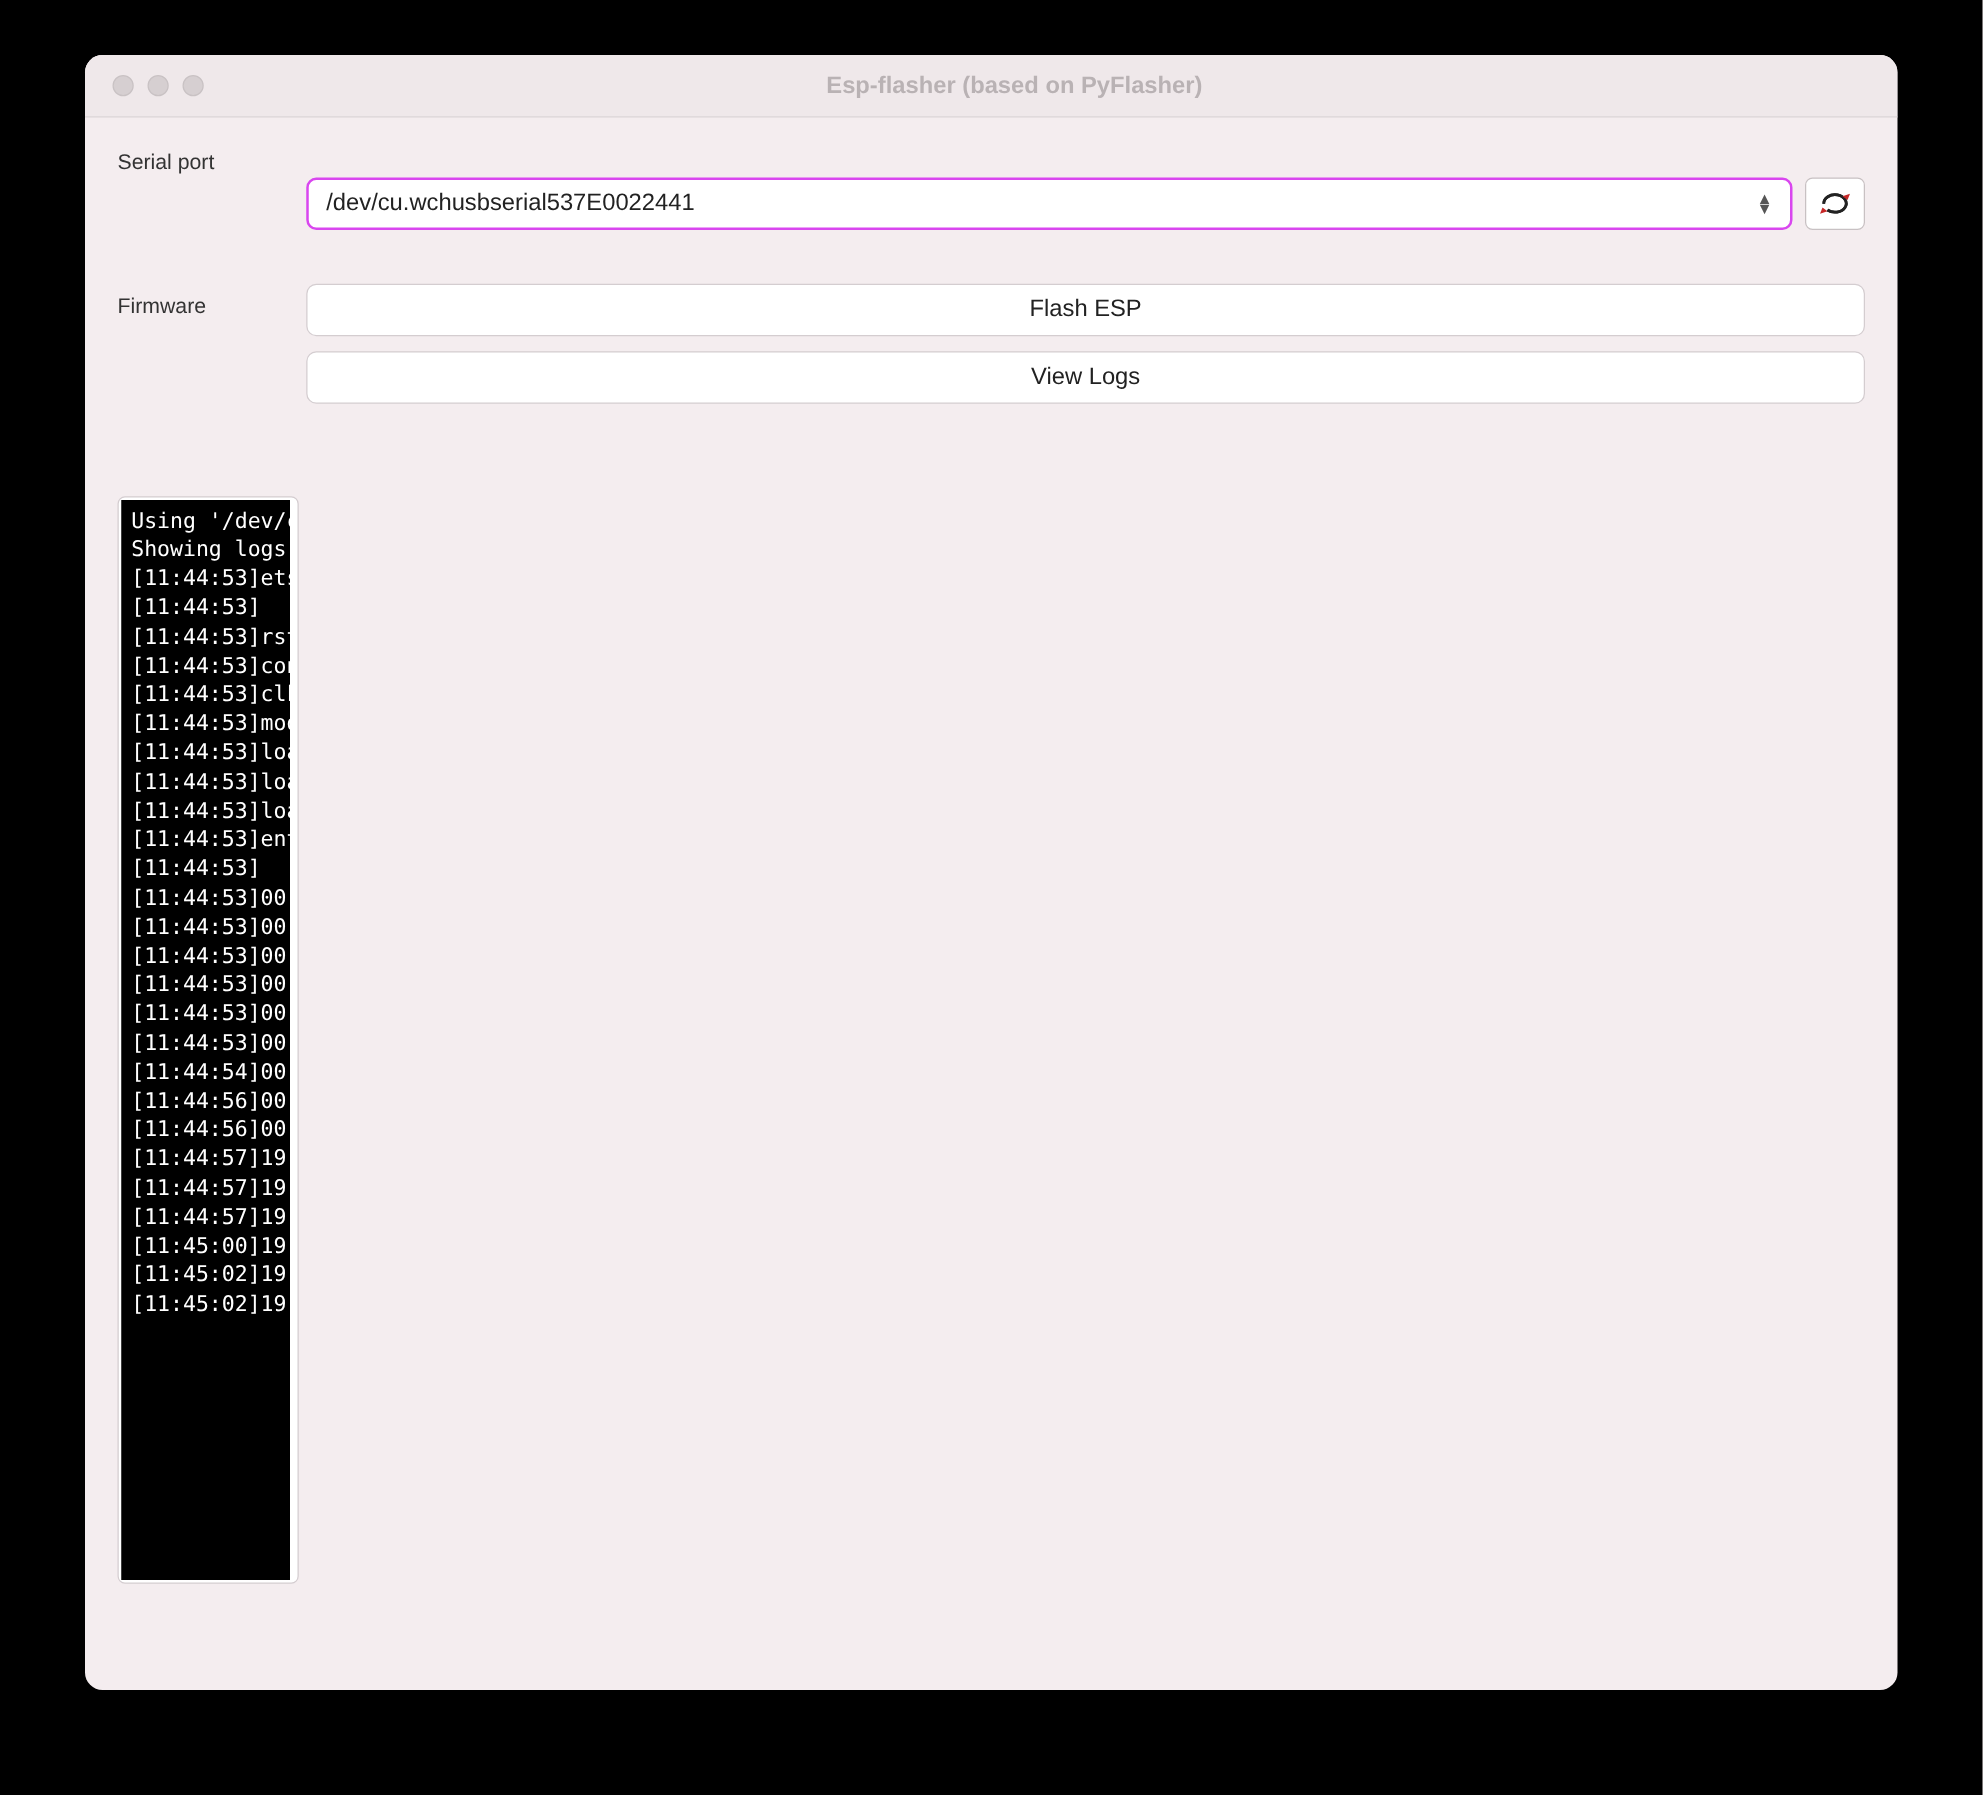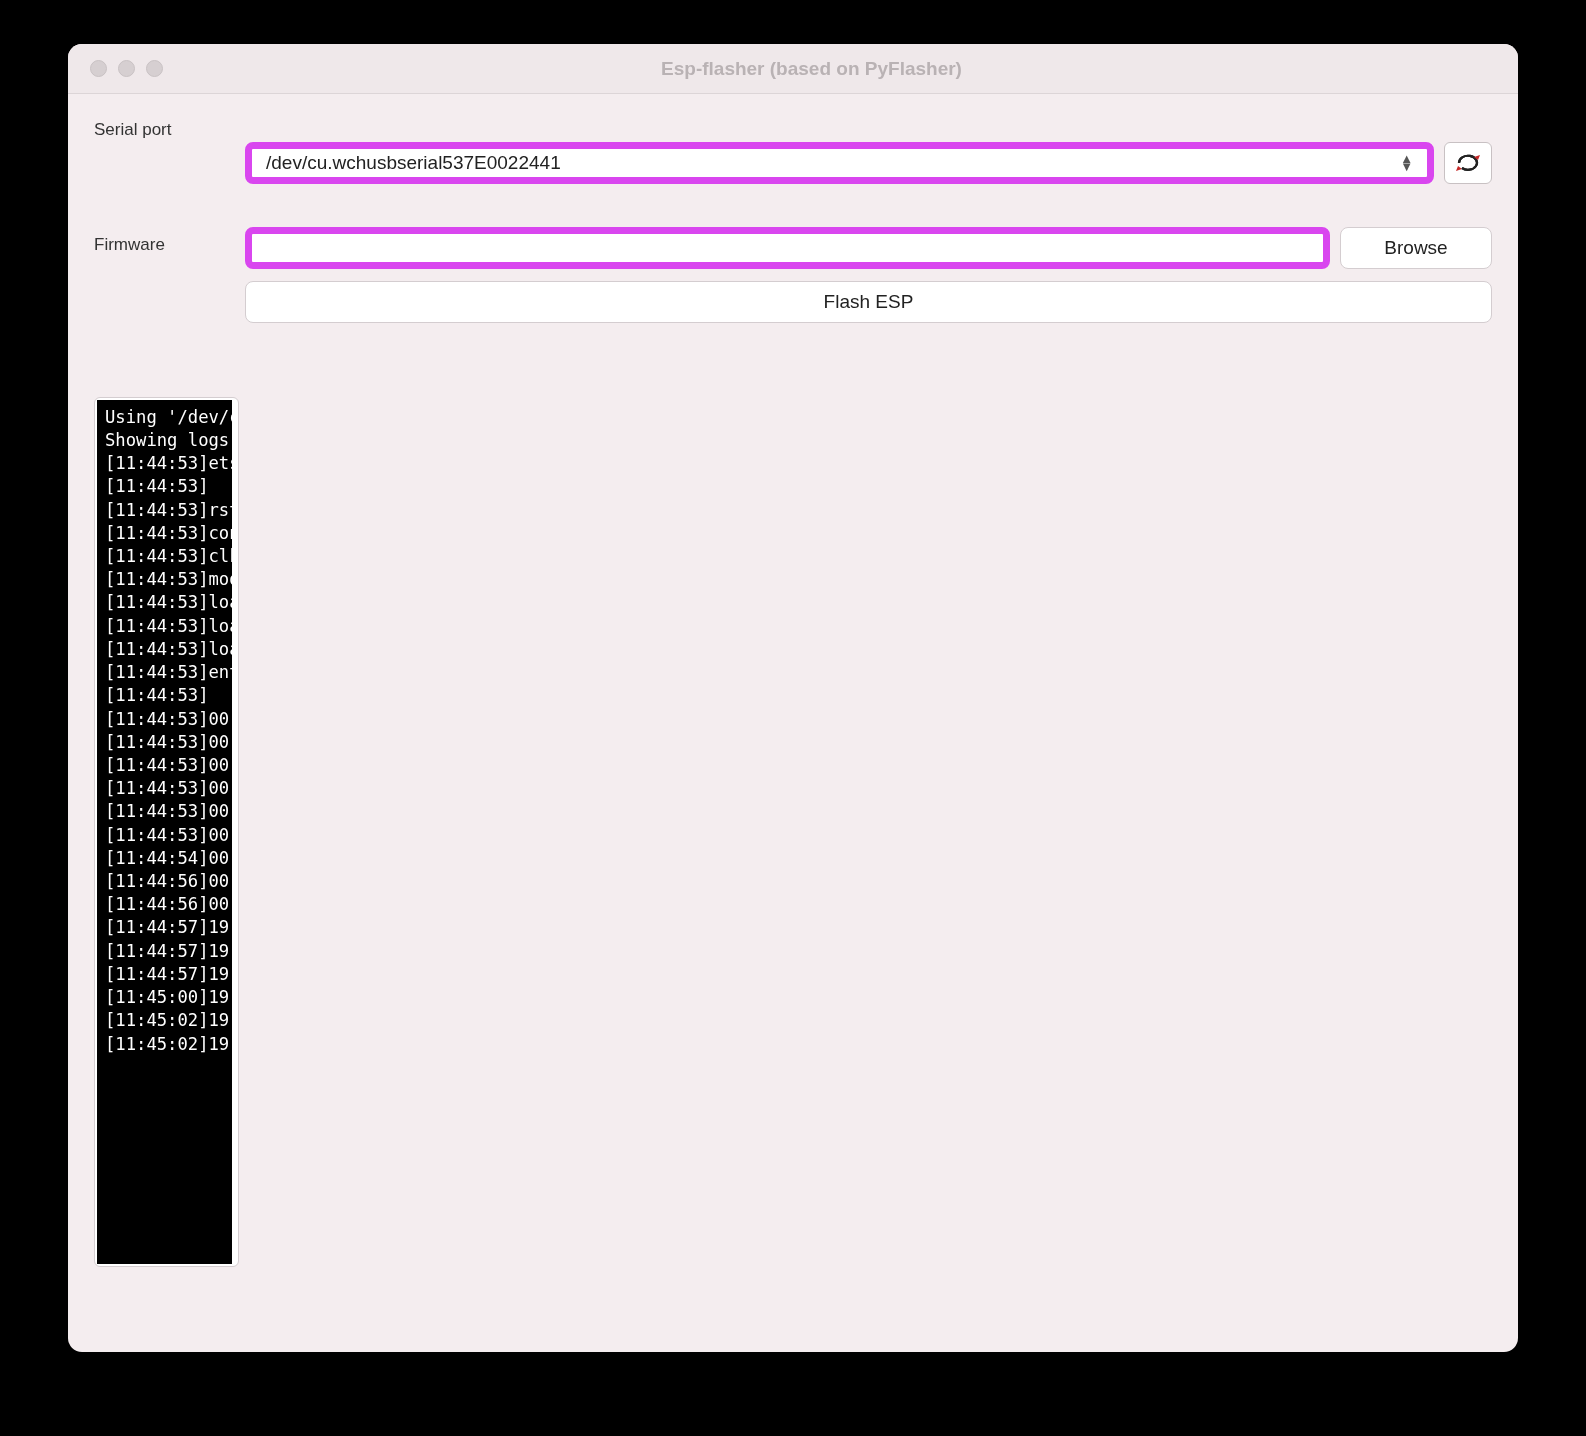--- a/index.html
+++ b/index.html
@@ -69,21 +69,21 @@
   }
   .row {
     display: flex;
     gap: 10px;
     align-items: center;
   }
   .select, .textinput {
     flex: 1;
     height: 42px;
     background: #fff;
-    border: 7px solid #d946ef;
+    border: 2px solid #d946ef;
     border-radius: 8px;
     font-size: 19px;
     padding: 0 14px;
     display: flex;
     align-items: center;
     justify-content: space-between;
     color: #222;
   }
   .select .chev {
     font-size: 13px;
@@ -183,27 +183,22 @@
           <path d="M4 11a9 7 0 1 1 3 5" fill="none" stroke="#222" stroke-width="2.2"></path>
           <path d="M3 14 L7 17 L1 19 Z" fill="#c62828"></path>
           <path d="M22 11a9 7 0 1 1 -3 -5" fill="none" stroke="#222" stroke-width="2.2" transform="rotate(180 13 11)"></path>
           <path d="M23 8 L19 5 L25 3 Z" fill="#c62828"></path>
         </svg>
       </div>
     </div>
 
     <div class="label">Firmware</div>
     <div class="stack">
-      <div class="row">
-        <div class="textinput">
-          <span></span>
-        </div>
-        <div class="browse-btn">Browse</div>
-      </div>
       <div class="wide-btn">Flash ESP</div>
+      <div class="wide-btn">View Logs</div>
     </div>
 
     <div class="console-wrap">
       <div class="console">Using '/dev/cu.wchusbserial537E0022441' as serial port.
 Showing logs:
 [11:44:53]ets Jul 29 2019 12:21:46
 [11:44:53]
 [11:44:53]rst:0x1 (POWERON_RESET),boot:0x12 (SPI_FAST_FLASH_BOOT)
 [11:44:53]configsip: 0, SPIWP:0xee
 [11:44:53]clk_drv:0x00,q_drv:0x00,d_drv:0x00,cs0_drv:0x00,hd_drv:0x00,wp_drv:0x00

